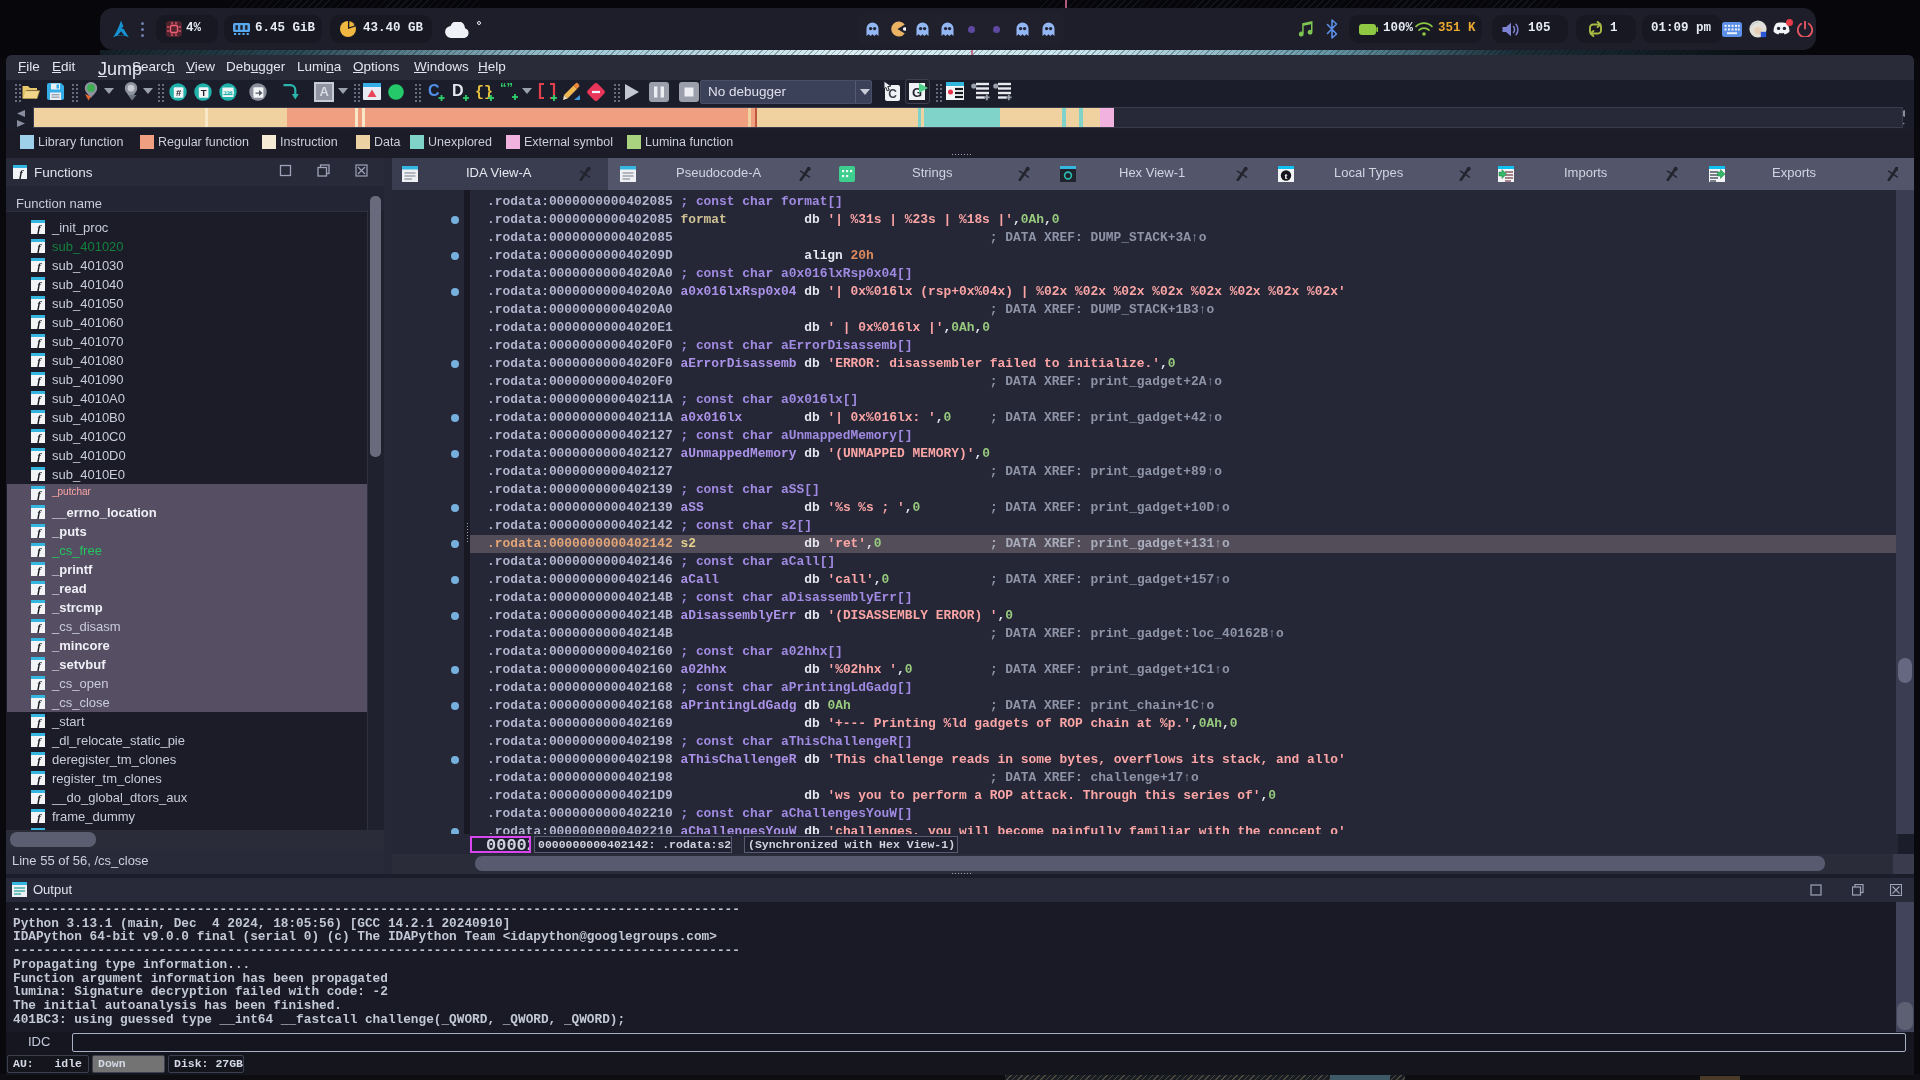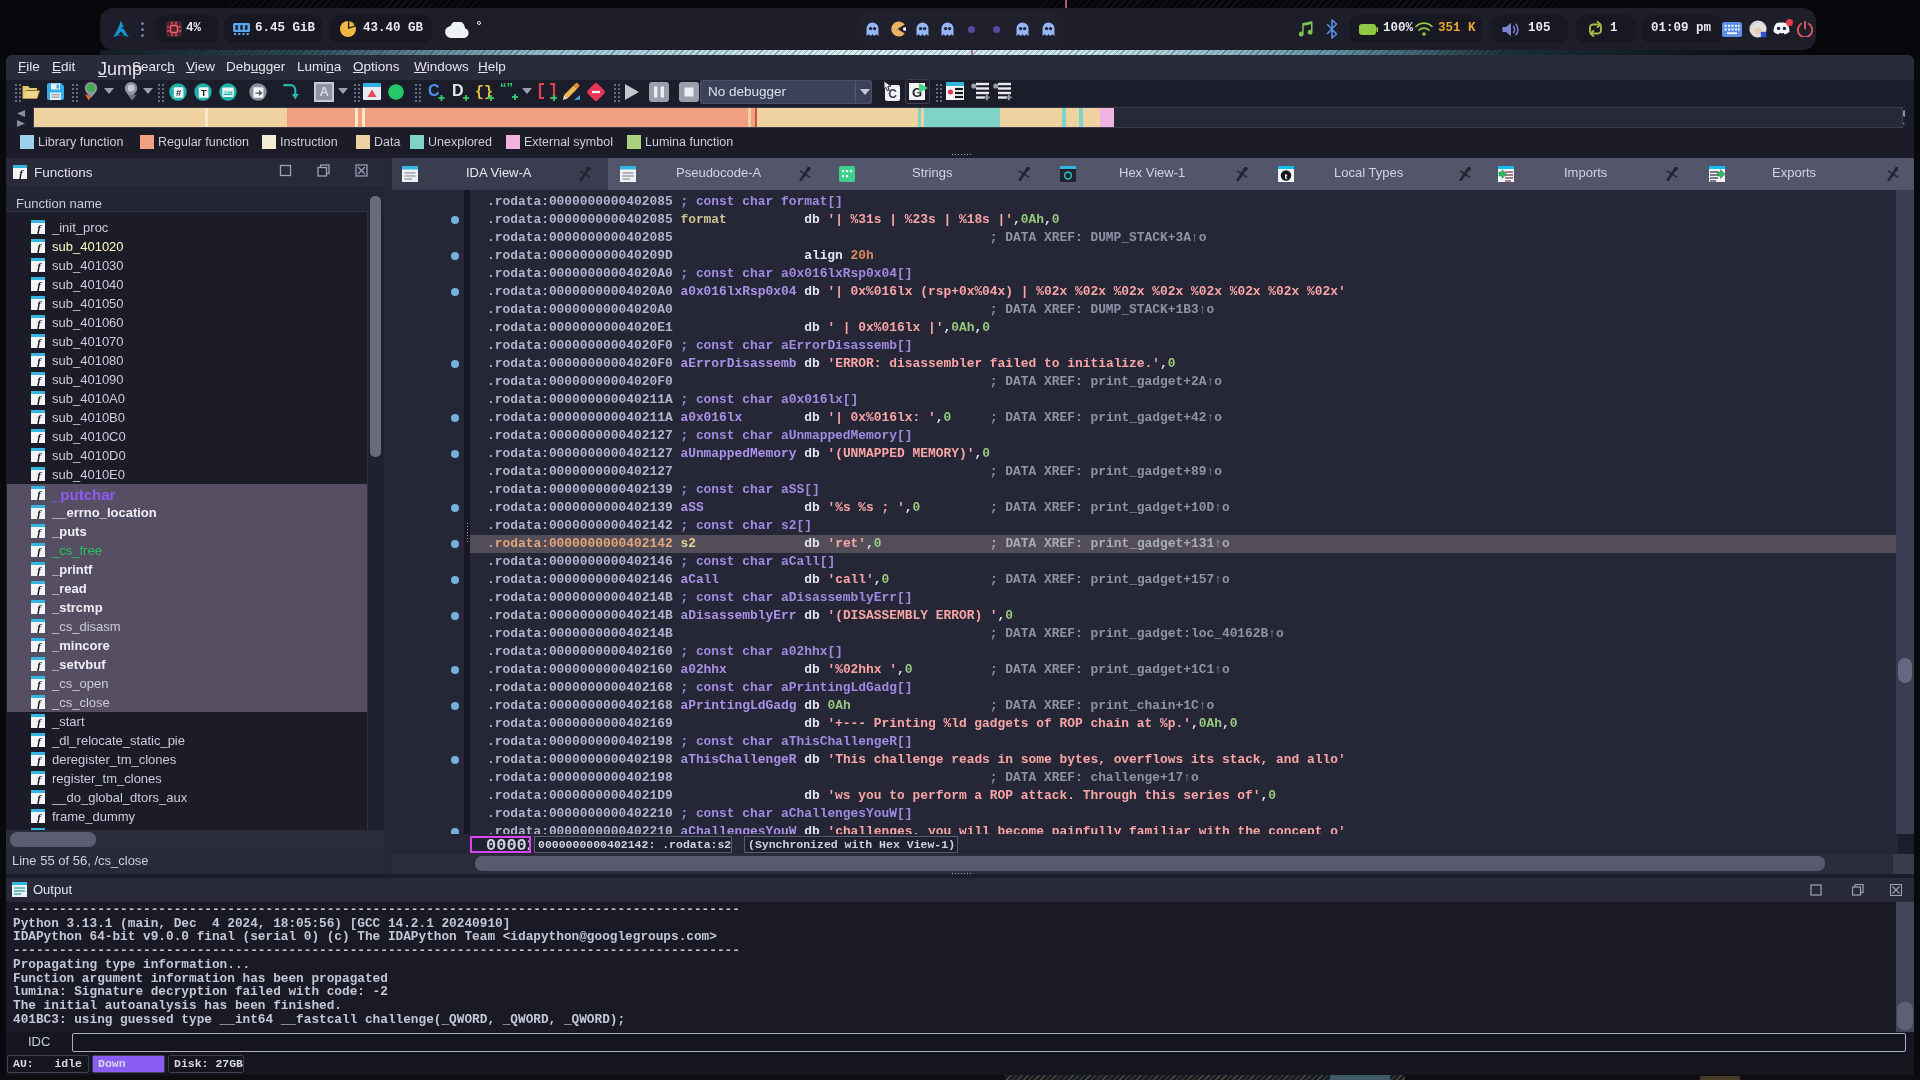--- a/index.html
+++ b/index.html
@@ -455,21 +455,21 @@
     <rect x="0" y="0" width="14" height="14" fill="#f2f4f6"></rect>
     <rect x="0" y="0" width="14" height="3" fill="#35b6e0"></rect>
     <text x="8" y="12" font-family="Liberation Serif,serif" font-style="italic" font-weight="bold" font-size="11" fill="#14161e" text-anchor="middle">f</text>
   </svg>
 <div class="ab" style="left:52px;top:220px;font-size:13px;white-space:pre;color:#c9ccda;">_init_proc</div>
 <svg class="ab" style="left:31px;top:239px" width="14" height="14" viewBox="0 0 14 14">
     <rect x="0" y="0" width="14" height="14" fill="#f2f4f6"></rect>
     <rect x="0" y="0" width="14" height="3" fill="#35b6e0"></rect>
     <text x="8" y="12" font-family="Liberation Serif,serif" font-style="italic" font-weight="bold" font-size="11" fill="#14161e" text-anchor="middle">f</text>
   </svg>
-<div class="ab" style="left:52px;top:239px;font-size:13px;white-space:pre;color:#fef9c3;">sub_401020</div>
+<div class="ab" style="left:52px;top:239px;font-size:13px;white-space:pre;color:#15803d;">sub_401020</div>
 <svg class="ab" style="left:31px;top:258px" width="14" height="14" viewBox="0 0 14 14">
     <rect x="0" y="0" width="14" height="14" fill="#f2f4f6"></rect>
     <rect x="0" y="0" width="14" height="3" fill="#35b6e0"></rect>
     <text x="8" y="12" font-family="Liberation Serif,serif" font-style="italic" font-weight="bold" font-size="11" fill="#14161e" text-anchor="middle">f</text>
   </svg>
 <div class="ab" style="left:52px;top:258px;font-size:13px;white-space:pre;color:#c9ccda;">sub_401030</div>
 <svg class="ab" style="left:31px;top:277px" width="14" height="14" viewBox="0 0 14 14">
     <rect x="0" y="0" width="14" height="14" fill="#f2f4f6"></rect>
     <rect x="0" y="0" width="14" height="3" fill="#35b6e0"></rect>
     <text x="8" y="12" font-family="Liberation Serif,serif" font-style="italic" font-weight="bold" font-size="11" fill="#14161e" text-anchor="middle">f</text>
@@ -533,21 +533,21 @@
     <rect x="0" y="0" width="14" height="14" fill="#f2f4f6"></rect>
     <rect x="0" y="0" width="14" height="3" fill="#35b6e0"></rect>
     <text x="8" y="12" font-family="Liberation Serif,serif" font-style="italic" font-weight="bold" font-size="11" fill="#14161e" text-anchor="middle">f</text>
   </svg>
 <div class="ab" style="left:52px;top:467px;font-size:13px;white-space:pre;color:#c9ccda;text-align:right;">sub_4010E0</div>
 <svg class="ab" style="left:31px;top:486px" width="14" height="14" viewBox="0 0 14 14">
     <rect x="0" y="0" width="14" height="14" fill="#f2f4f6"></rect>
     <rect x="0" y="0" width="14" height="3" fill="#35b6e0"></rect>
     <text x="8" y="12" font-family="Liberation Serif,serif" font-style="italic" font-weight="bold" font-size="11" fill="#14161e" text-anchor="middle">f</text>
   </svg>
-<div class="ab" style="left:52px;top:486px;font-size:15px;white-space:pre;color:#8b5cf6;font-weight:bold">_putchar</div>
+<div class="ab" style="left:52px;top:486px;font-size:10px;white-space:pre;color:#fca5a5;font-weight:normal">_putchar</div>
 <svg class="ab" style="left:31px;top:505px" width="14" height="14" viewBox="0 0 14 14">
     <rect x="0" y="0" width="14" height="14" fill="#f2f4f6"></rect>
     <rect x="0" y="0" width="14" height="3" fill="#35b6e0"></rect>
     <text x="8" y="12" font-family="Liberation Serif,serif" font-style="italic" font-weight="bold" font-size="11" fill="#14161e" text-anchor="middle">f</text>
   </svg>
 <div class="ab" style="left:52px;top:505px;font-size:13px;white-space:pre;color:#eef0f6;font-weight:bold">__errno_location</div>
 <svg class="ab" style="left:31px;top:524px" width="14" height="14" viewBox="0 0 14 14">
     <rect x="0" y="0" width="14" height="14" fill="#f2f4f6"></rect>
     <rect x="0" y="0" width="14" height="3" fill="#35b6e0"></rect>
     <text x="8" y="12" font-family="Liberation Serif,serif" font-style="italic" font-weight="bold" font-size="11" fill="#14161e" text-anchor="middle">f</text>
@@ -831,13 +831,13 @@
   </svg>
 <div class="ab" style="left:6px;top:902px;width:1908px;height:130px;background:#191a26"></div>
 <div class="ab out" style="left:13px;top:903px;width:1860px;height:128px;overflow:hidden"><div style="position:absolute;left:0;top:0.0px">-----------------------------------------------------------------------------------------------</div><div style="position:absolute;left:0;top:13.7px">Python 3.13.1 (main, Dec  4 2024, 18:05:56) [GCC 14.2.1 20240910]</div><div style="position:absolute;left:0;top:27.4px">IDAPython 64-bit v9.0.0 final (serial 0) (c) The IDAPython Team &lt;idapython@googlegroups.com&gt;</div><div style="position:absolute;left:0;top:41.1px">-----------------------------------------------------------------------------------------------</div><div style="position:absolute;left:0;top:54.8px">Propagating type information...</div><div style="position:absolute;left:0;top:68.5px">Function argument information has been propagated</div><div style="position:absolute;left:0;top:82.2px">lumina: Signature decryption failed with code: -2</div><div style="position:absolute;left:0;top:95.9px">The initial autoanalysis has been finished.</div><div style="position:absolute;left:0;top:109.6px">401BC3: using guessed type __int64 __fastcall challenge(_QWORD, _QWORD, _QWORD);</div></div>
 <div class="ab" style="left:1896px;top:902px;width:18px;height:130px;background:#41445a"></div>
 <div class="ab" style="left:1897px;top:1002px;width:16px;height:28px;background:#5d5f72;border-radius:7px"></div>
 <div class="ab" style="left:6px;top:1032px;width:1908px;height:21px;background:#15161f"></div>
 <div class="ab" style="left:28px;top:1034px;font-size:13px;color:#c3c9dc">IDC</div>
 <div class="ab" style="left:72px;top:1033px;width:1834px;height:19px;background:#14151e;border:1.5px solid #aab0c4;border-radius:2px"></div>
 <div class="ab" style="left:6px;top:1053px;width:1908px;height:22px;background:#14151d"></div>
 <div class="ab" style="left:7px;top:1055px;width:82px;height:18px;background:#14151d;border:1px solid #3c3f50;border-radius:2px;font-family:'Liberation Mono',monospace;font-weight:bold;font-size:11.5px;color:#d6dae6;line-height:16px;padding:0 5px;white-space:pre">AU:   idle</div>
-<div class="ab" style="left:92px;top:1055px;width:73px;height:18px;background:#8b5cf6;border:1px solid #3c3f50;border-radius:2px;font-family:'Liberation Mono',monospace;font-weight:bold;font-size:11.5px;color:#d6dae6;line-height:16px;padding:0 5px;white-space:pre">Down</div>
+<div class="ab" style="left:92px;top:1055px;width:73px;height:18px;background:#737373;border:1px solid #3c3f50;border-radius:2px;font-family:'Liberation Mono',monospace;font-weight:bold;font-size:11.5px;color:#d6dae6;line-height:16px;padding:0 5px;white-space:pre">Down</div>
 <div class="ab" style="left:168px;top:1055px;width:76px;height:18px;background:#14151d;border:1px solid #3c3f50;border-radius:2px;font-family:'Liberation Mono',monospace;font-weight:bold;font-size:11.5px;color:#d6dae6;line-height:16px;padding:0 5px;white-space:pre">Disk: 27GB</div>
 </body></html>

